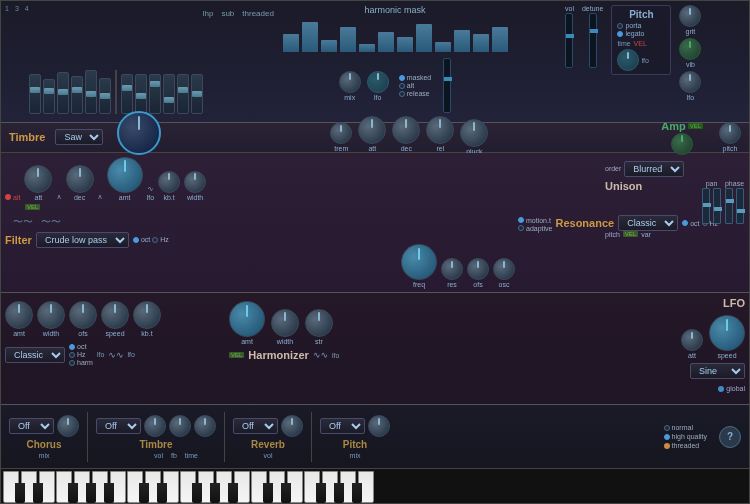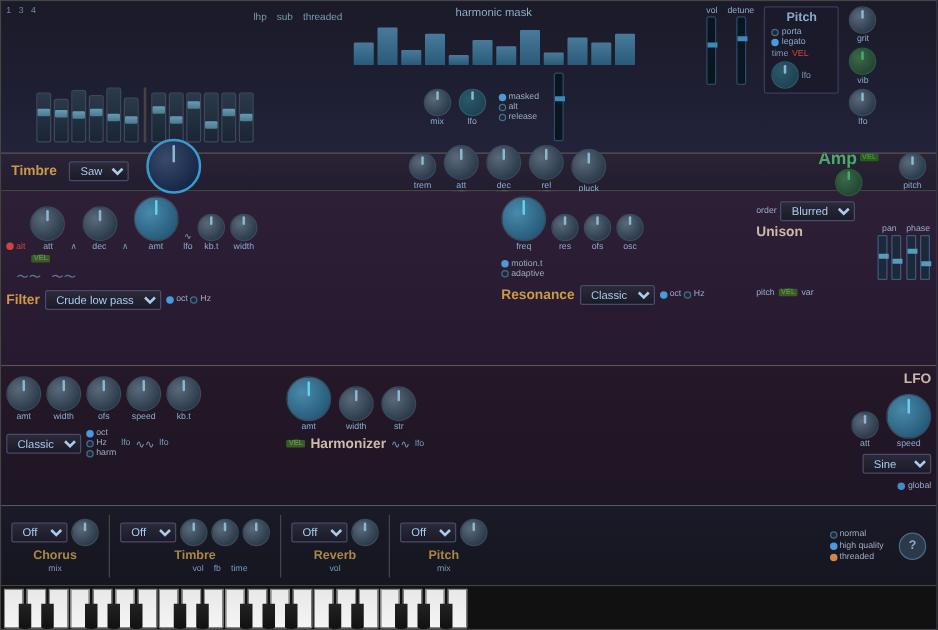--- a/index.html
+++ b/index.html
@@ -191,21 +191,21 @@
     .filter-section {
       flex: 1;
       display: flex;
       flex-direction: column;
       gap: 3px;
     }
 
     .resonance-section {
       width: 200px;
       display: flex;
-      flex-direction: column;
+      flex-direction: row;
       gap: 3px;
       margin-left: 32px;
     }
 
     .unison-section {
       width: 140px;
       display: flex;
       flex-direction: column;
       gap: 3px;
     }
@@ -591,21 +591,21 @@
         <span class="vel-badge">VEL</span>
       </div>
       <div class="knob-group">
         <div class="knob knob-md"></div>
         <div class="knob-label">pluck</div>
       </div>
     </div>
 
     <div style="display:flex;flex-direction:column;align-items:center;gap:1px;margin-left:4px">
       <div style="display:flex;align-items:center;gap:2px">
-        <span style="color:#4aaa6a;font-size:14px;font-weight:bold">Amp</span>
+        <span style="color:#4aaa6a;font-size:11px;font-weight:bold">Amp</span>
         <span class="vel-badge" style="background:#2a5a1a;color:#4aaa4a">VEL</span>
       </div>
       <div class="knob knob-sm knob-green"></div>
     </div>
 
     <div class="knob-group" style="margin-left:6px">
       <div class="knob knob-sm"></div>
       <div class="knob-label">pitch</div>
     </div>
   </div>

